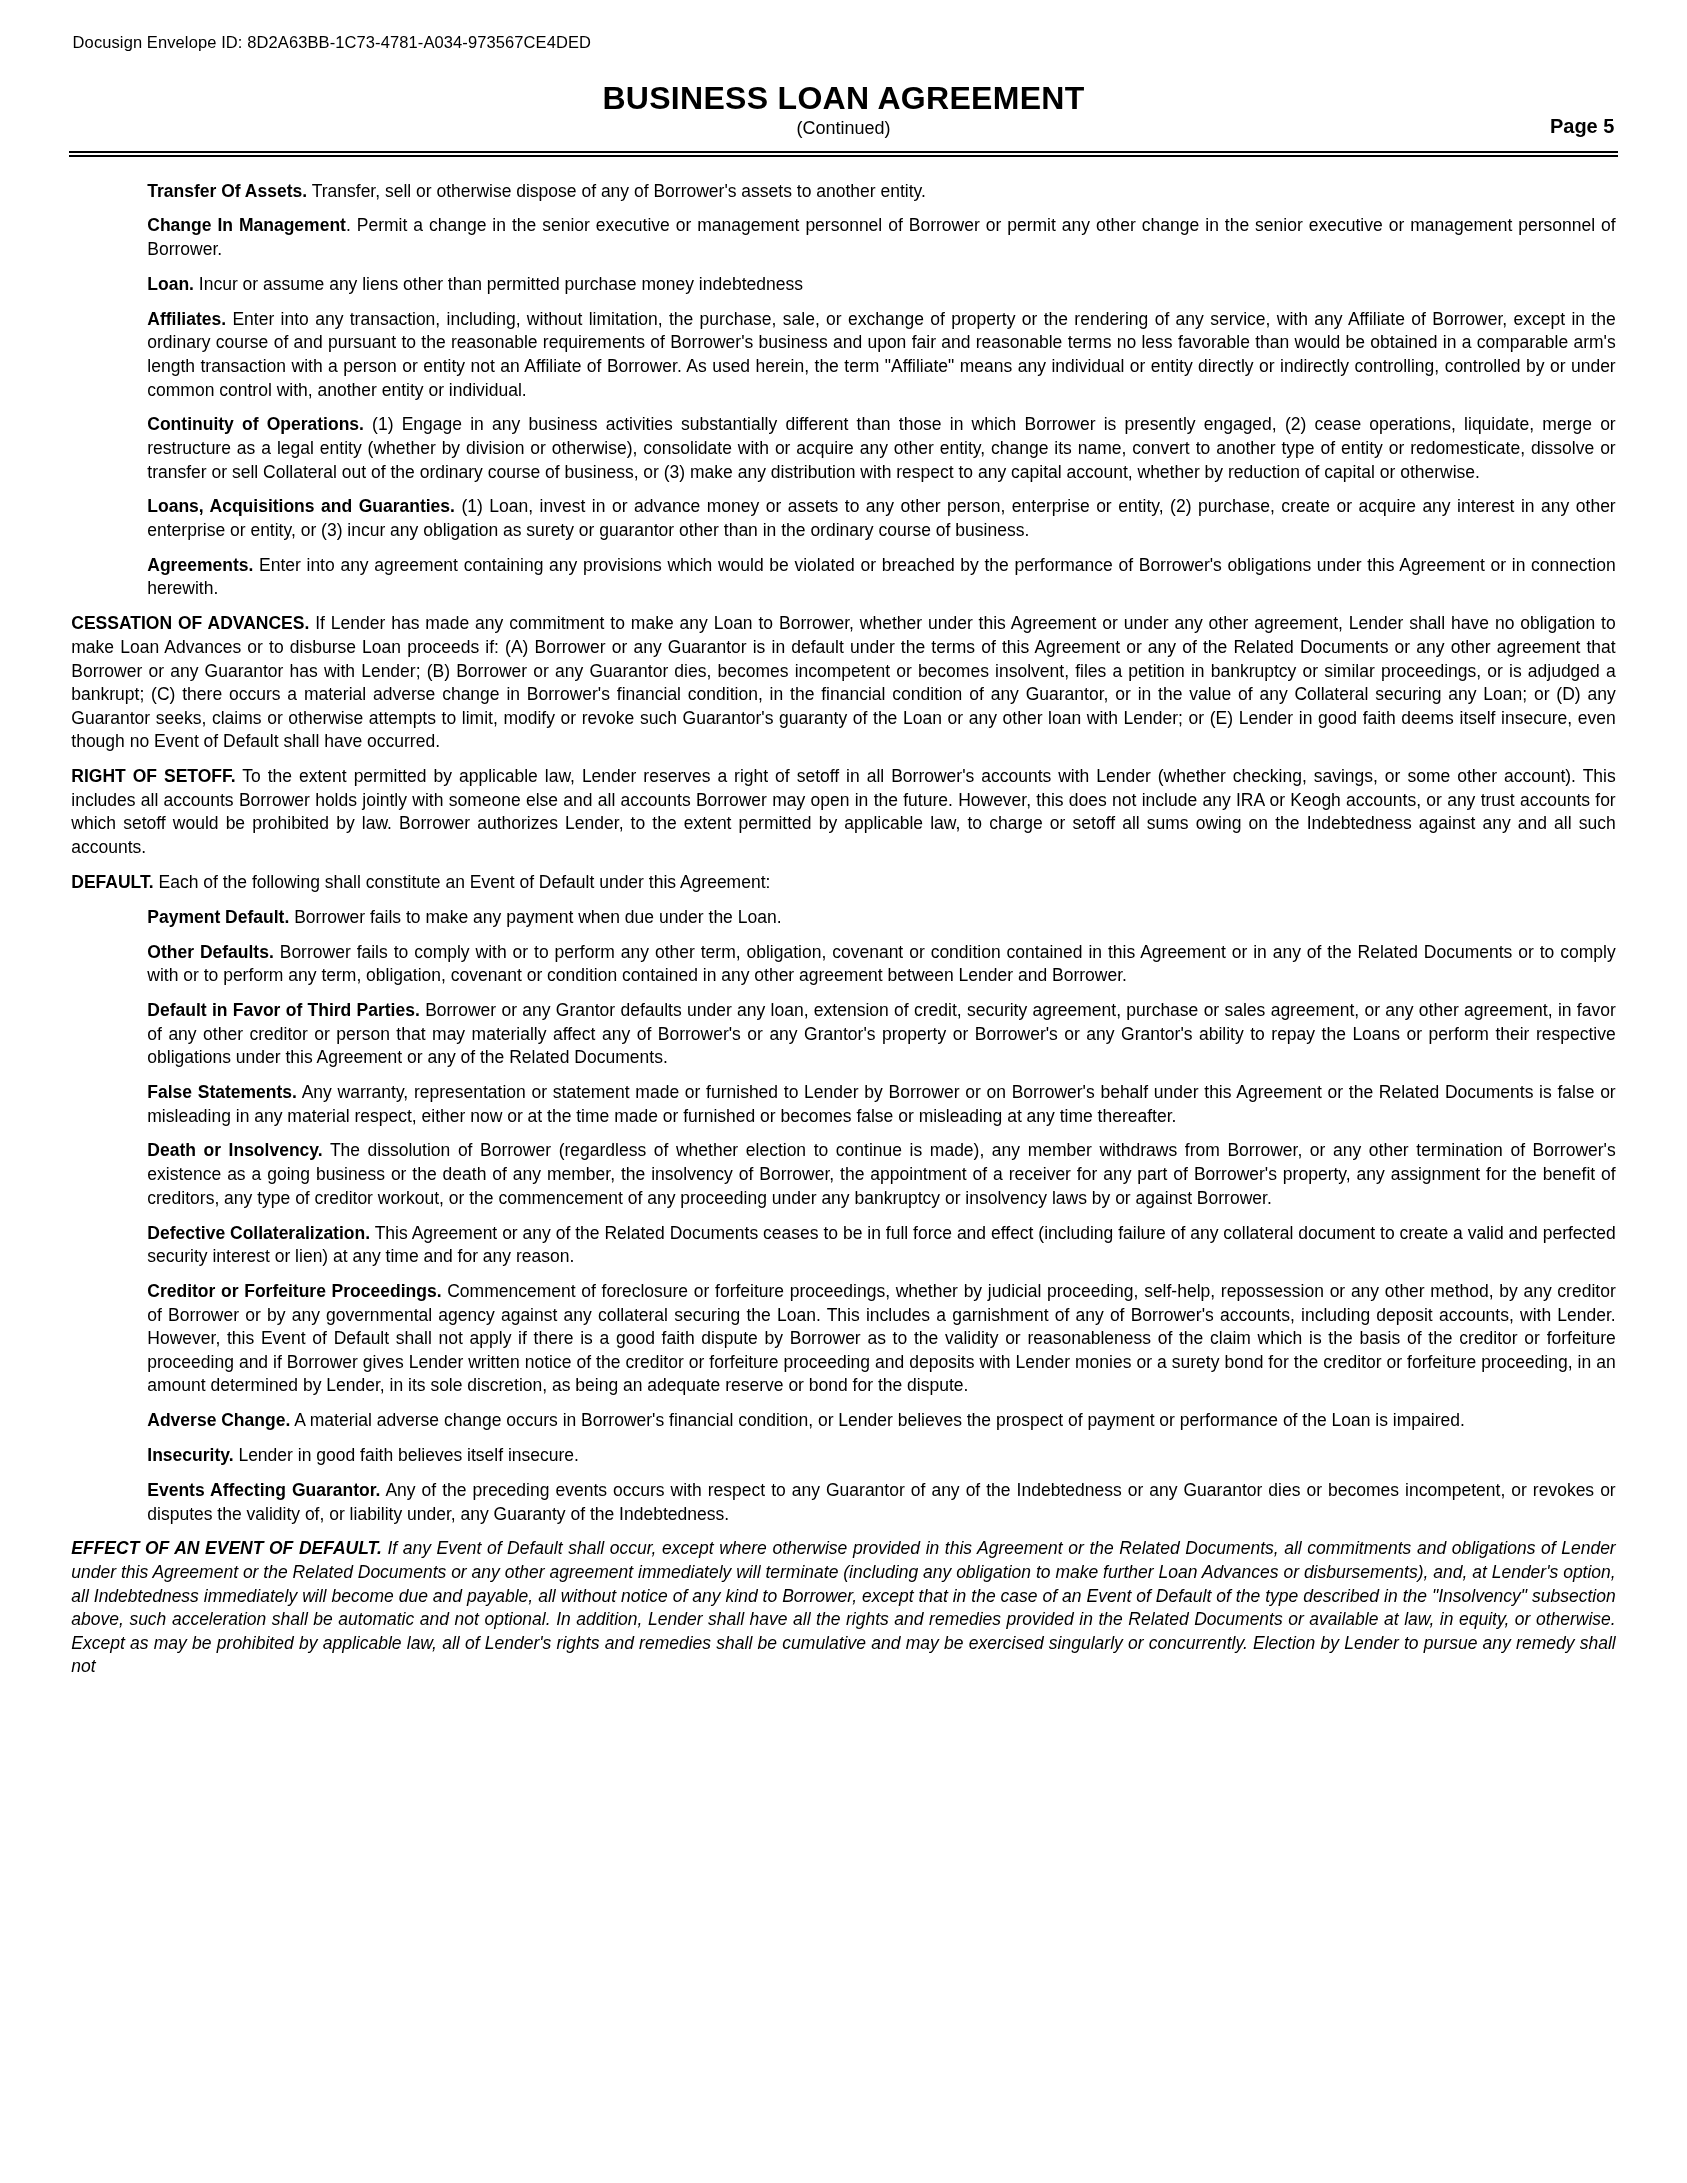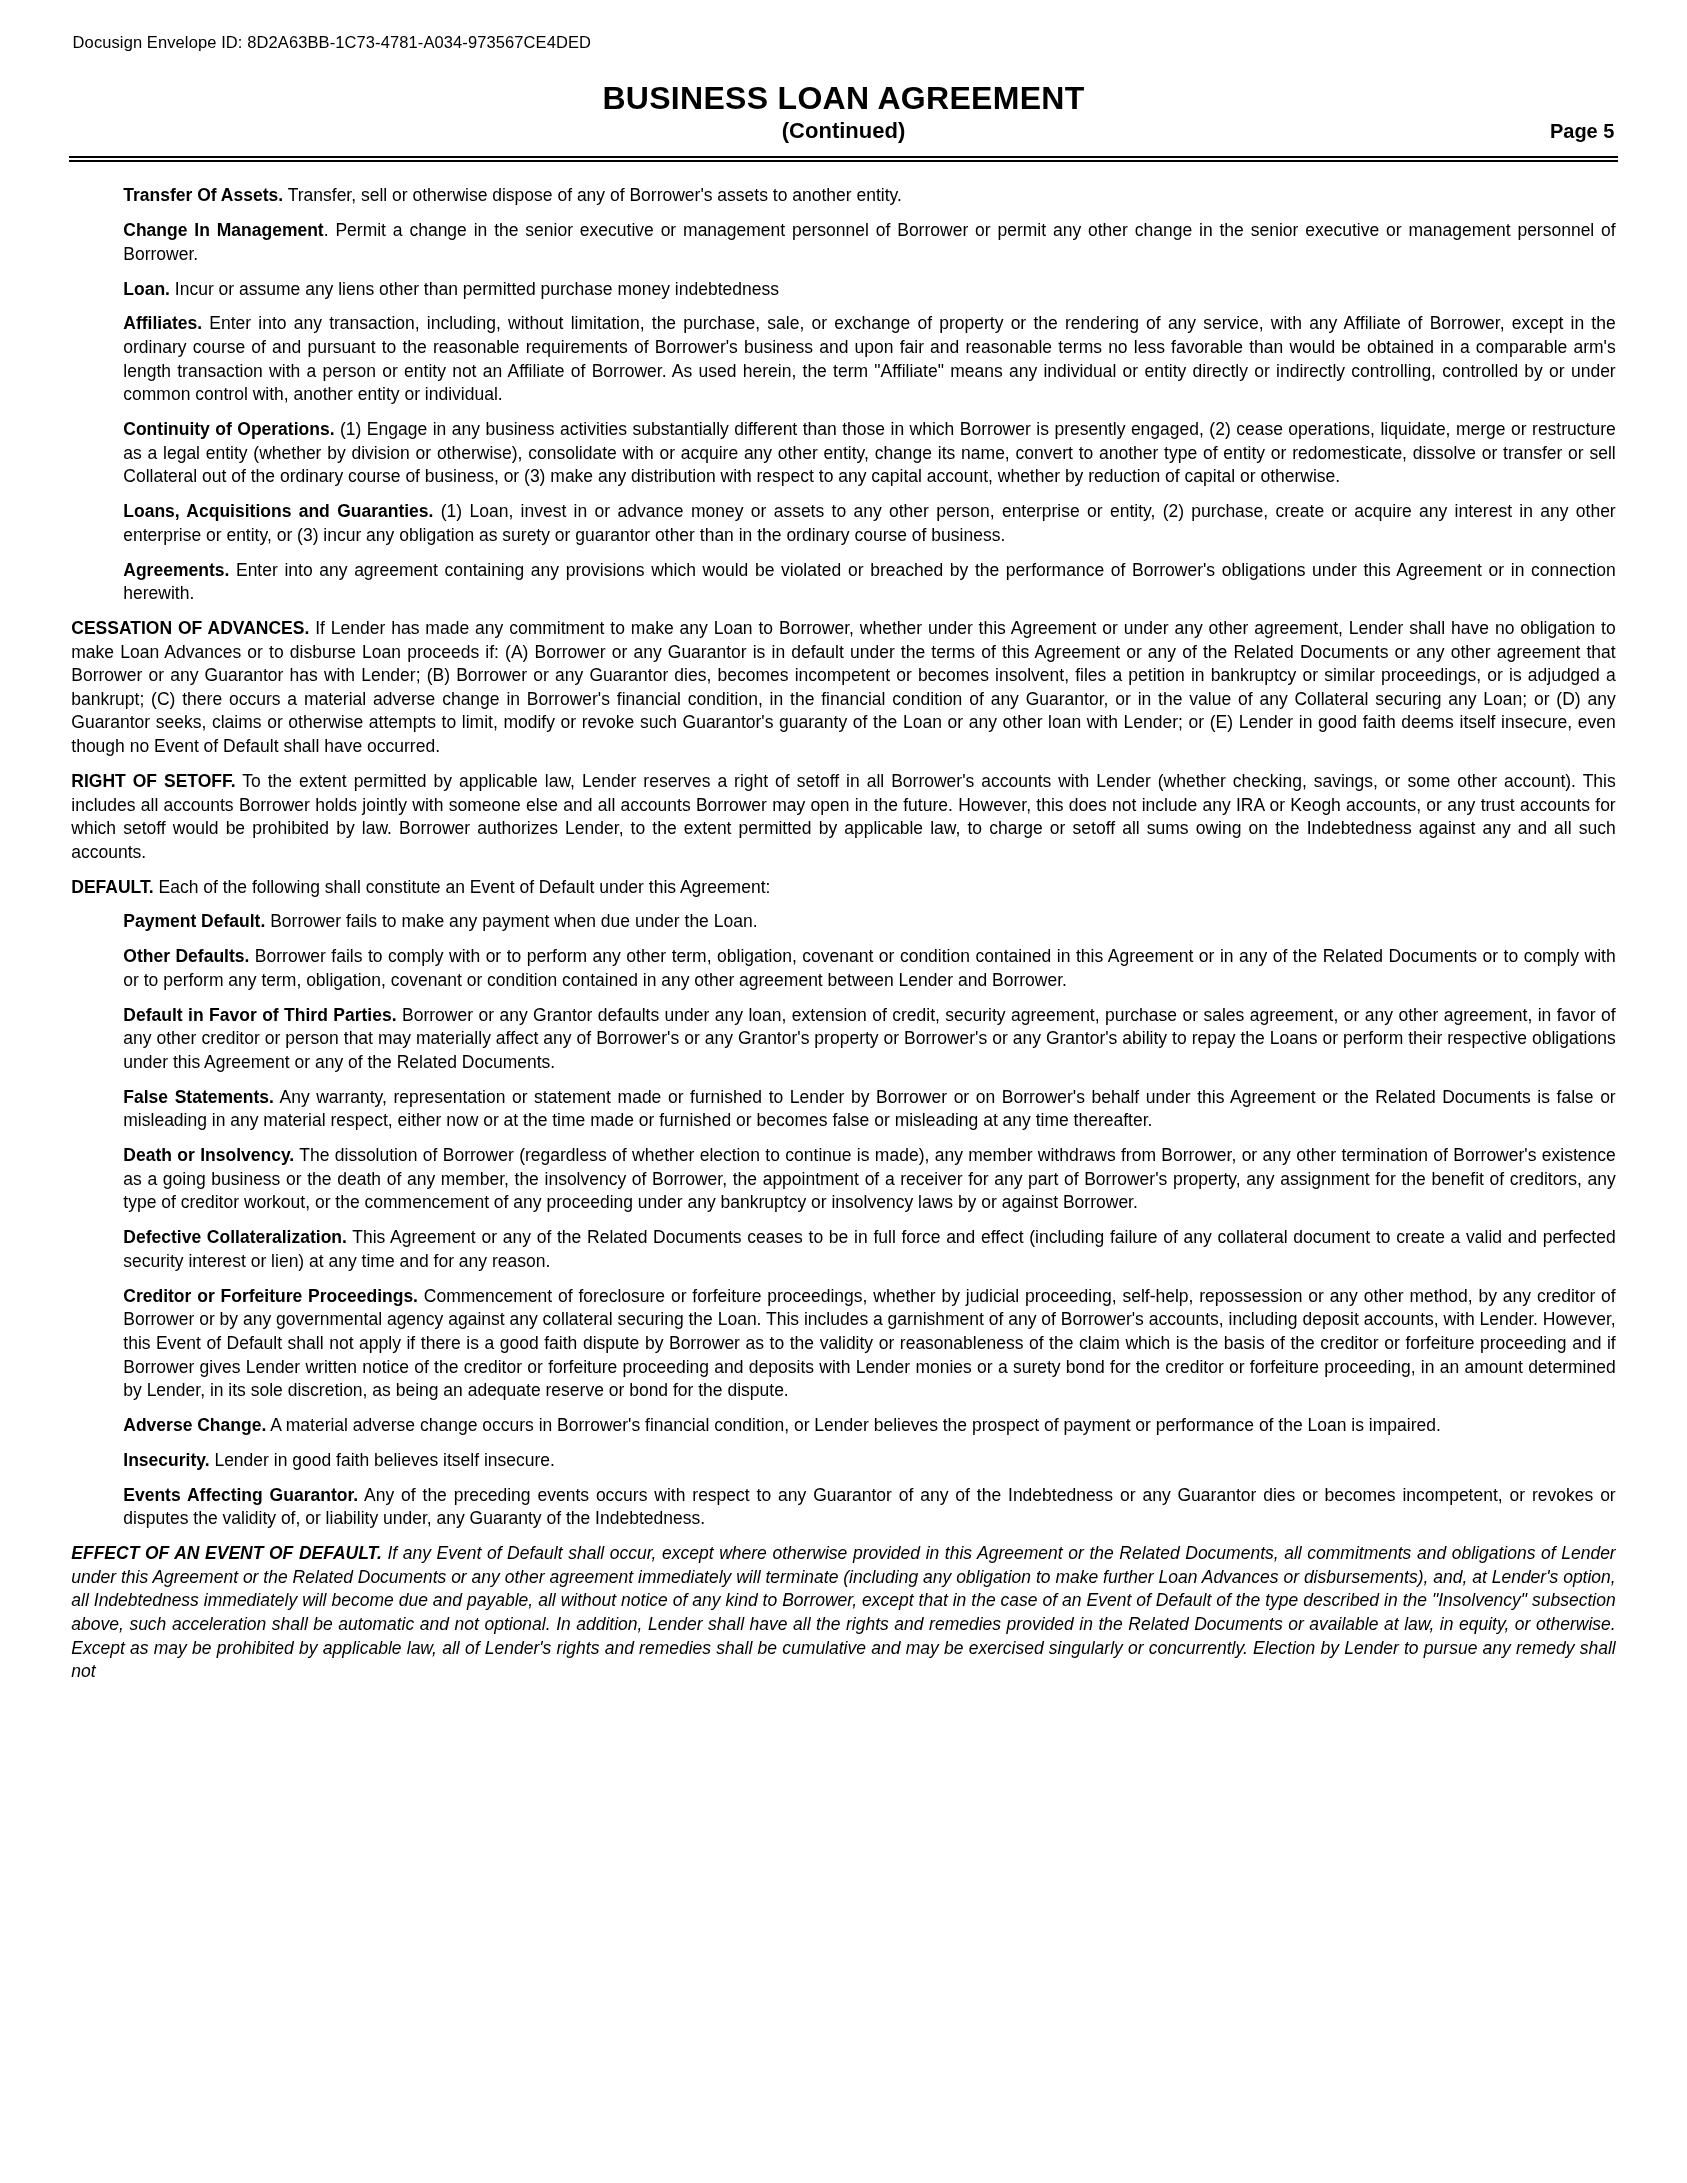--- a/index.html
+++ b/index.html
@@ -31,22 +31,22 @@
     margin-top: 28px;
     text-align: center;
   }
   .doc-title {
     font-size: 32px;
     font-weight: bold;
     letter-spacing: 0.3px;
     line-height: 1.18;
   }
   .doc-subtitle {
-    font-size: 22px;
-    font-weight: bold;
+    font-size: 18px;
+    font-weight: normal;
     line-height: 1.18;
   }
   .page-number {
     position: absolute;
     right: 6.6px;
     bottom: 1.3px;
     font-size: 20px;
     font-weight: bold;
   }
   .rule {
@@ -61,21 +61,21 @@
     padding: 0 5.3px 0 5.3px;
   }
   p.para {
     font-size: 17.5px;
     line-height: 1.35;
     text-align: justify;
     margin: 0 0 11.2px 0;
     hyphens: none;
   }
   p.indent {
-    margin-left: 52px;
+    margin-left: 76px;
   }
   .lead {
     font-weight: bold;
   }
   .caps-lead {
     font-weight: bold;
   }
   p.para:last-child {
     margin-bottom: 16px;
     font-style: italic;

